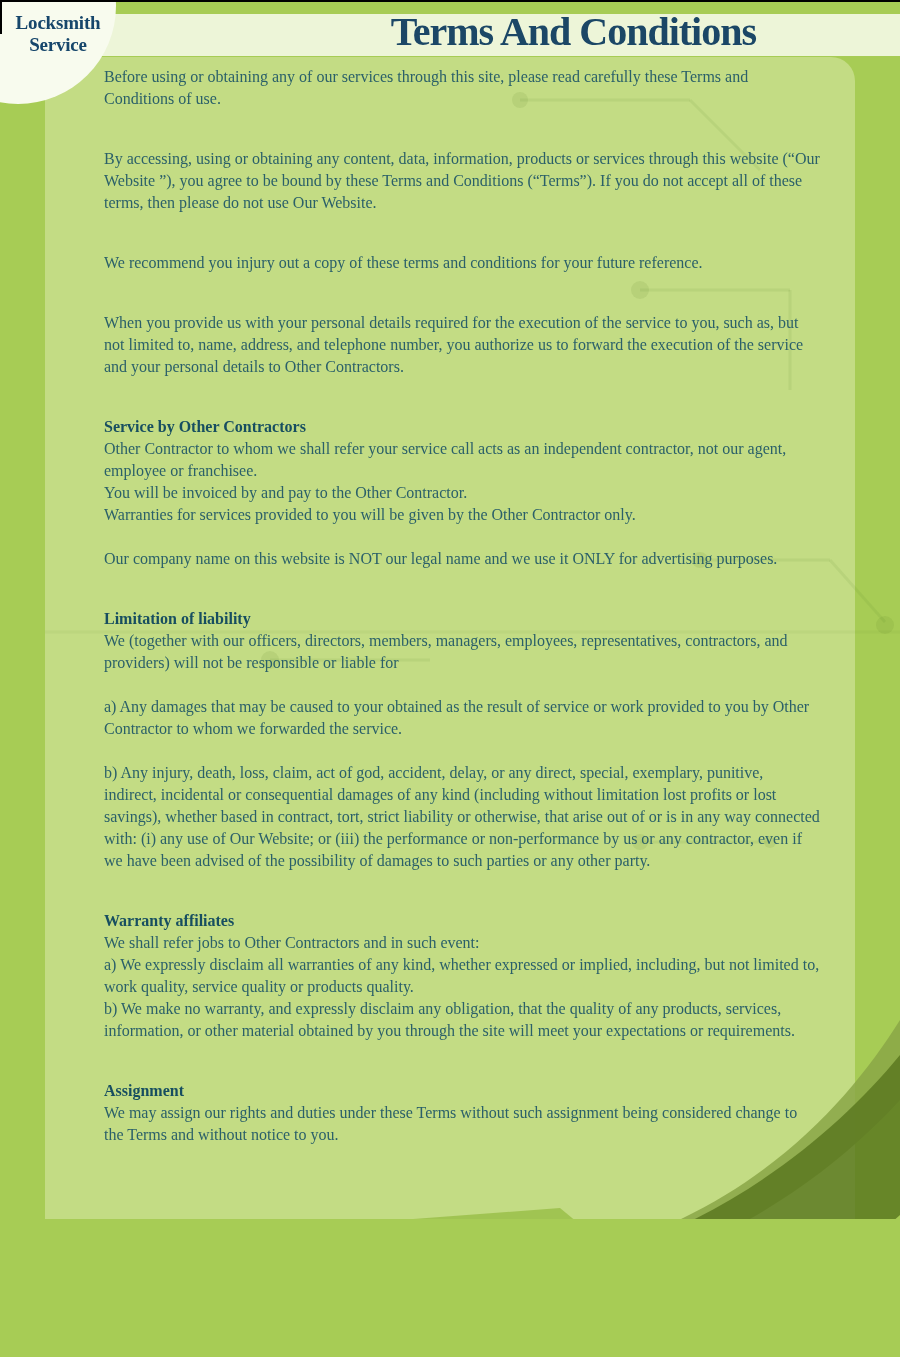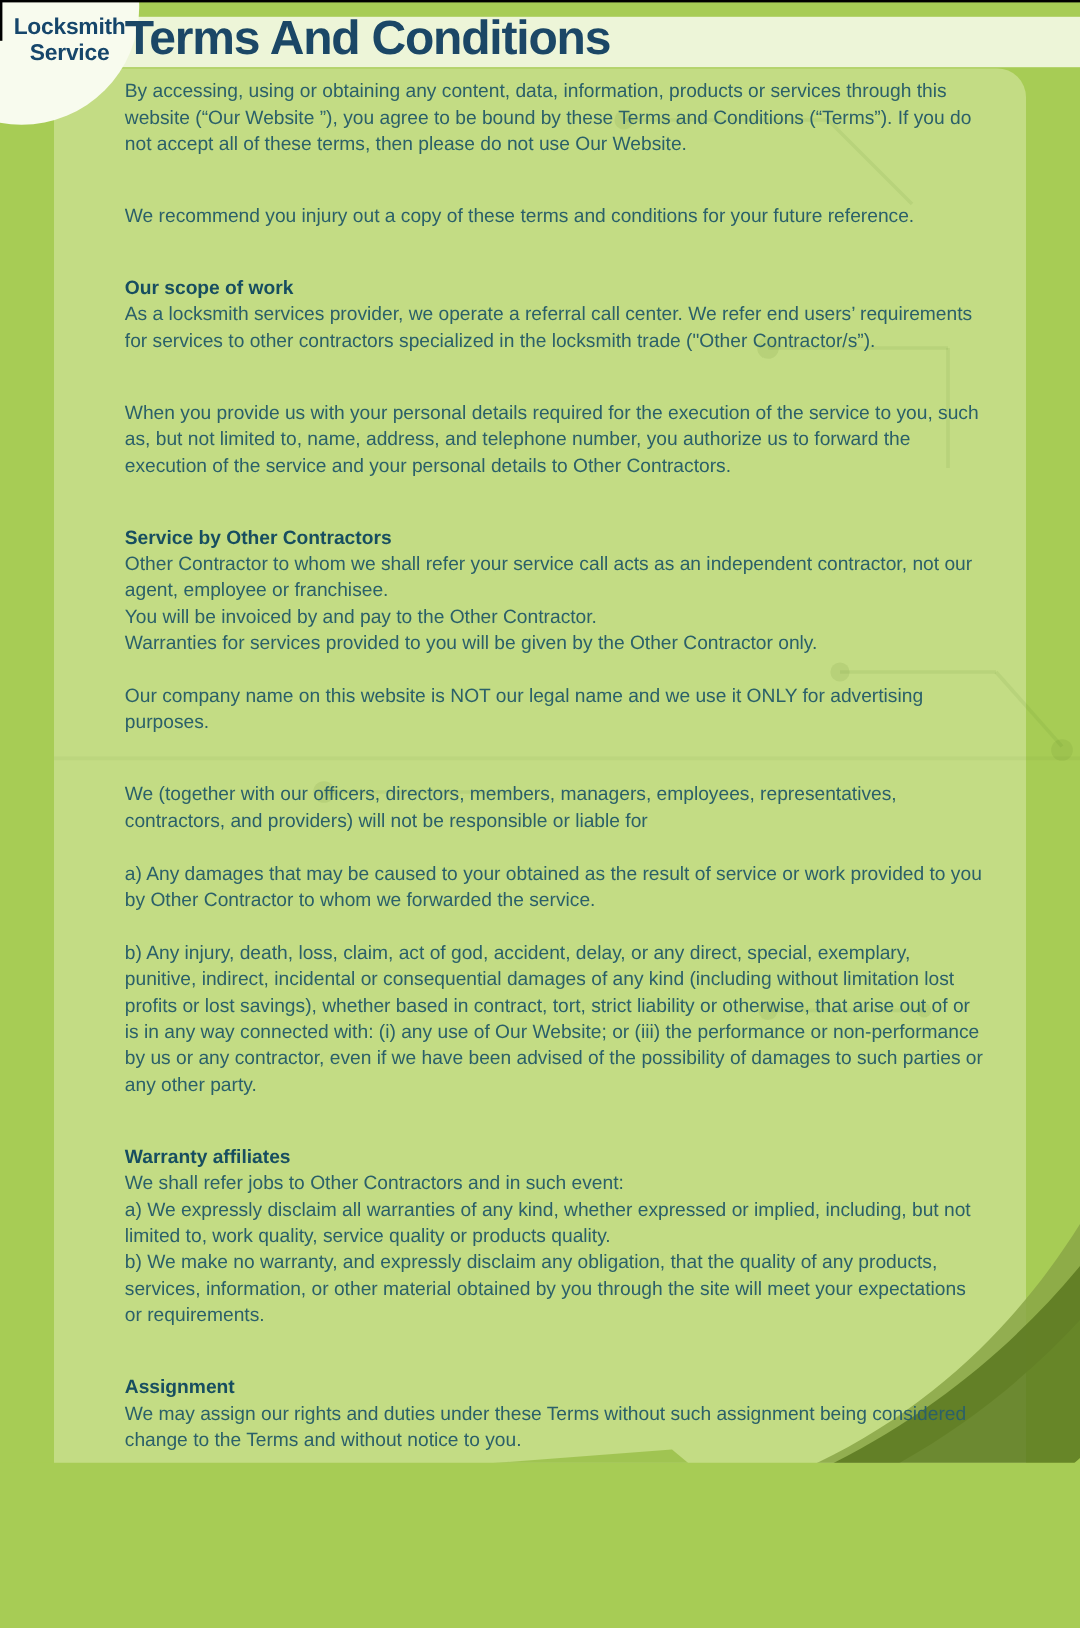--- a/index.html
+++ b/index.html
@@ -1,31 +1,31 @@
 <!DOCTYPE html>
 <html><head>
 <meta charset="utf-8">
 <style>
   html,body{margin:0;padding:0;background:#a7cc55;}
   .page{
     position:relative;width:900px;height:1219px;overflow:hidden;
-    font-family:Liberation Sans, sans-serif;
+    font-family:Liberation Serif, serif;
   }
   .bg-svg{position:absolute;left:0;top:0;z-index:0;}
   .edge-top{position:absolute;left:0;top:0;width:900px;height:2px;background:#000;z-index:6;}
   .edge-left{position:absolute;left:0;top:0;width:2px;height:34px;background:#000;z-index:6;}
 
   .logo-text{
     position:absolute;left:0;top:12px;width:116px;z-index:5;
     text-align:center;font-weight:bold;font-size:19px;line-height:22px;
     color:#16466b;letter-spacing:-0.2px;
   }
   .page-title{
     position:absolute;left:104px;top:8px;width:652px;z-index:5;
-    text-align:left;font-weight:bold;font-size:40px;line-height:48px;
+    text-align:right;font-weight:bold;font-size:40px;line-height:48px;
     color:#1b4766;letter-spacing:-1px;
   }
   .content{
     position:absolute;left:104px;top:66px;width:716px;z-index:4;
     font-size:16px;line-height:22px;color:#2b6069;
   }
   .sec{margin-top:38px;}
   .sec:first-child{margin-top:0;}
   .heading{font-weight:bold;color:#174e60;}
   .block{white-space:pre-line;}
@@ -80,40 +80,40 @@
 
   <div class="logo-text">
     <div>Locksmith</div>
     <div>Service</div>
   </div>
 
   <div class="page-title">Terms And Conditions</div>
 
   <div class="content" id="content">
       <section class="sec">
+        <div class="block">Before using or obtaining any of our services through this site, please read carefully these Terms and Conditions of use.</div>
+      </section>
+      <section class="sec">
         <div class="block">By accessing, using or obtaining any content, data, information, products or services through this website (“Our Website ”), you agree to be bound by these Terms and Conditions (“Terms”). If you do not accept all of these terms, then please do not use Our Website.</div>
       </section>
       <section class="sec">
         <div class="block">We recommend you injury out a copy of these terms and conditions for your future reference.</div>
-      </section>
-      <section class="sec">
-        <div class="heading">Our scope of work</div>
-        <div class="block">As a locksmith services provider, we operate a referral call center. We refer end users’ requirements for services to other contractors specialized in the locksmith trade ("Other Contractor/s”).</div>
       </section>
       <section class="sec">
         <div class="block">When you provide us with your personal details required for the execution of the service to you, such as, but not limited to, name, address, and telephone number, you authorize us to forward the execution of the service and your personal details to Other Contractors.</div>
       </section>
       <section class="sec">
         <div class="heading">Service by Other Contractors</div>
         <div class="block">Other Contractor to whom we shall refer your service call acts as an independent contractor, not our agent, employee or franchisee.
 You will be invoiced by and pay to the Other Contractor.
 Warranties for services provided to you will be given by the Other Contractor only.</div>
         <div class="block">Our company name on this website is NOT our legal name and we use it ONLY for advertising purposes.</div>
       </section>
       <section class="sec">
+        <div class="heading">Limitation of liability</div>
         <div class="block">We (together with our officers, directors, members, managers, employees, representatives, contractors, and providers) will not be responsible or liable for</div>
         <div class="block">a) Any damages that may be caused to your obtained as the result of service or work provided to you by Other Contractor to whom we forwarded the service.</div>
         <div class="block">b) Any injury, death, loss, claim, act of god, accident, delay, or any direct, special, exemplary, punitive, indirect, incidental or consequential damages of any kind (including without limitation lost profits or lost savings), whether based in contract, tort, strict liability or otherwise, that arise out of or is in any way connected with: (i) any use of Our Website; or (iii) the performance or non-performance by us or any contractor, even if we have been advised of the possibility of damages to such parties or any other party.</div>
       </section>
       <section class="sec">
         <div class="heading">Warranty affiliates</div>
         <div class="block">We shall refer jobs to Other Contractors and in such event:
 a) We expressly disclaim all warranties of any kind, whether expressed or implied, including, but not limited to, work quality, service quality or products quality.
 b) We make no warranty, and expressly disclaim any obligation, that the quality of any products, services, information, or other material obtained by you through the site will meet your expectations or requirements.</div>
       </section>

